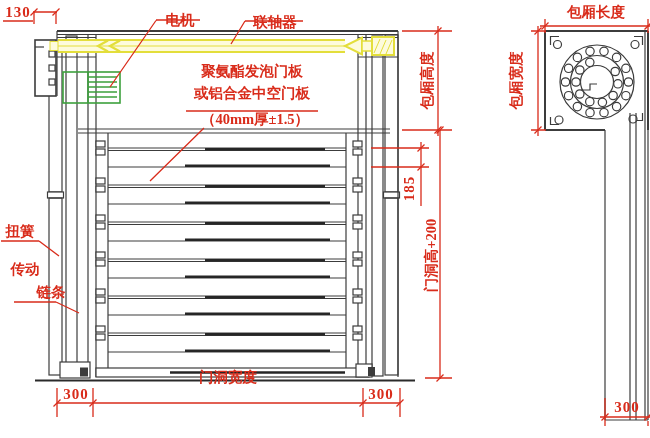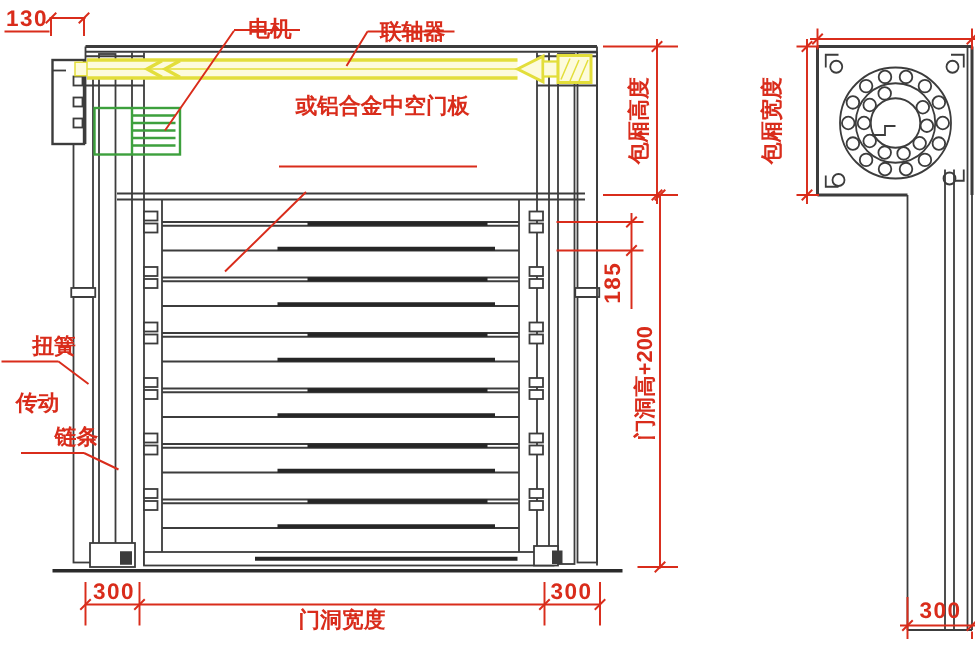--- a/index.html
+++ b/index.html
@@ -5,21 +5,21 @@
   :root{
     --red:#d92c1b;
     --dark:#3c3c3c;
     --yellow:#e3de3b;
     --green:#3da03d;
     --bg:#ffffff;
   }
   html,body{margin:0;padding:0;background:var(--bg);}
   #stage{
     position:relative;width:650px;height:438px;background:var(--bg);
-    font-family:Liberation Sans, sans-serif;overflow:hidden;
+    font-family:Liberation Serif, serif;overflow:hidden;
   }
   #stage svg{position:absolute;left:0;top:0;}
   .lbl{
     position:absolute;color:var(--red);font-weight:bold;font-size:14.5px;
     line-height:17px;white-space:nowrap;text-align:center;
   }
   .num{font-weight:bold;font-size:15px;letter-spacing:1px;}
   .vtext{transform:rotate(-90deg);transform-origin:center center;}
   .dl{stroke:var(--dark);stroke-width:1.2;fill:none;}
   .dlt{stroke:var(--dark);stroke-width:2;fill:none;}
@@ -224,30 +224,33 @@
       <path d="M600,417 H650 M605,398 V426 M648,421 V426"></path>
       <use href="#tick" x="605" y="417"></use>
         <use href="#tick" x="648" y="417"></use>
     </g>
   </svg>
 
   <div class="lbl num" style="left:2px;top:4px;width:32px;">130</div>
   <div class="lbl" style="left:158px;top:12px;width:44px;">电机</div>
   <div class="lbl" style="left:244px;top:14px;width:62px;">联轴器</div>
 
-  <div class="lbl" style="left:197px;top:63px;width:110px;">或铝合金中空门板</div>
-
-  <div class="lbl" style="left:18px;top:223px;width:36px;">扭簧</div>
+  <div class="lbl" style="left:197px;top:63px;width:110px;">聚氨酯发泡门板</div>
+  <div class="lbl" style="left:189px;top:85px;width:126px;">或铝合金中空门板</div>
+  <div class="lbl" style="left:196px;top:111px;width:118px;">（40mm厚±1.5）</div>
+
+  <div class="lbl" style="left:2px;top:223px;width:36px;">扭簧</div>
   <div class="lbl" style="left:5px;top:261px;width:40px;">传动</div>
   <div class="lbl" style="left:31px;top:284px;width:40px;">链条</div>
 
   <div class="lbl num" style="left:57px;top:386px;width:38px;">300</div>
-  <div class="lbl" style="left:190px;top:406px;width:76px;">门洞宽度</div>
+  <div class="lbl" style="left:190px;top:369px;width:76px;">门洞宽度</div>
   <div class="lbl num" style="left:362px;top:386px;width:38px;">300</div>
 
   <div class="lbl vtext" style="left:393px;top:72px;width:68px;">包厢高度</div>
   <div class="lbl num vtext" style="left:391px;top:180px;width:36px;">185</div>
   <div class="lbl vtext" style="left:385px;top:247px;width:92px;">门洞高+200</div>
 
+  <div class="lbl" style="left:552px;top:4px;width:88px;">包厢长度</div>
   <div class="lbl vtext" style="left:482px;top:72px;width:68px;">包厢宽度</div>
   <div class="lbl num" style="left:606px;top:399px;width:42px;">300</div>
 
 </div>
 
 </body></html>

